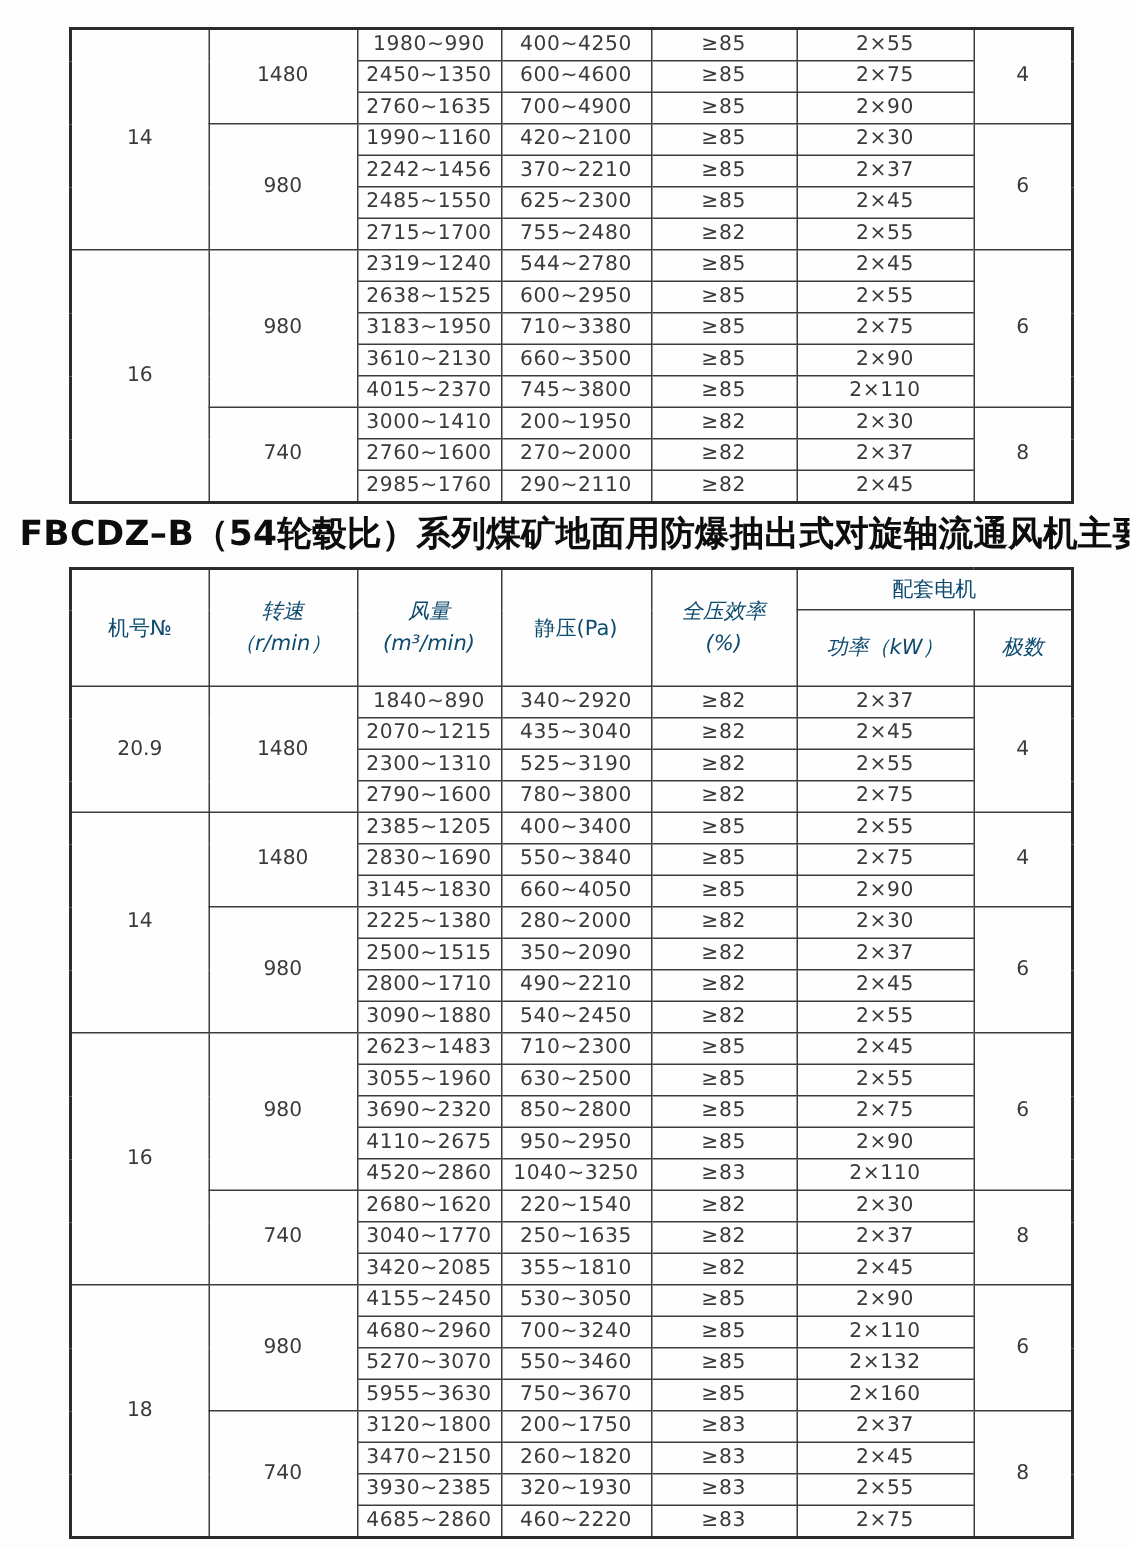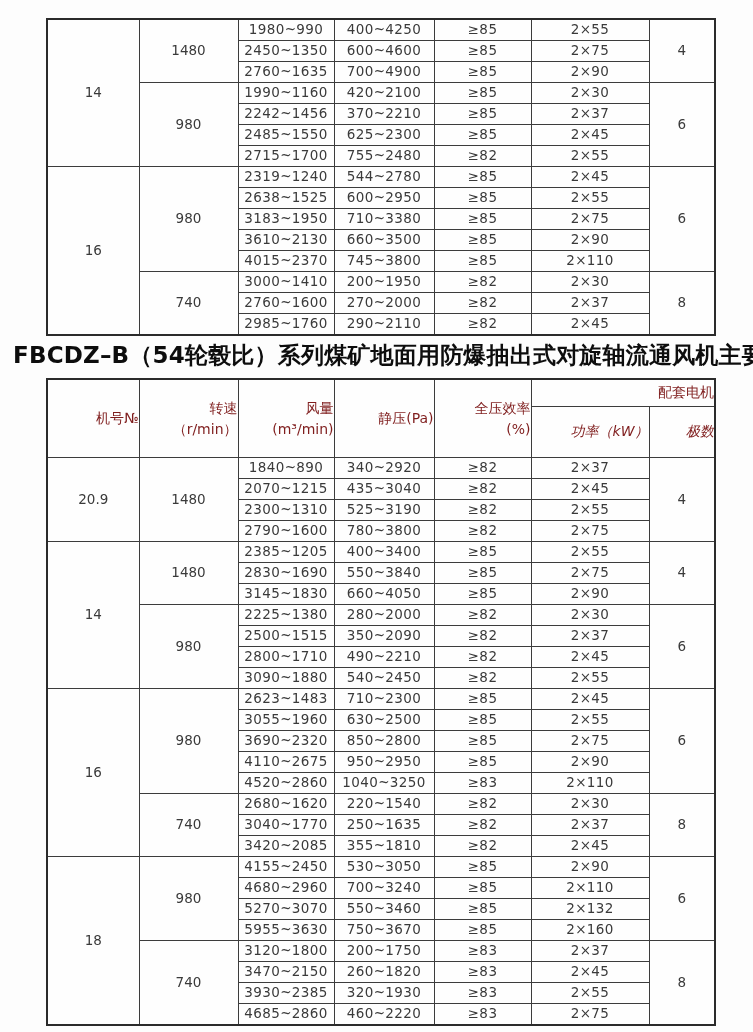--- a/index.html
+++ b/index.html
@@ -30,24 +30,24 @@
     font-weight: normal;
   }
   .tbl td { height: 20px; font-size: 13.5px; color: #3a3a3a; line-height: 1; }
   tr.group-start td { border-top: 1.8px solid #2b2b2b; }
   .model-cell { font-size: 15px; color: #333; }
   .speed-cell { font-size: 15px; color: #333; }
   .poles-cell { font-size: 14px; color: #333; }
   .flow-cell, .pressure-cell { letter-spacing: 0.4px; }
   .efficiency-cell { font-size: 12px; color: #565656; letter-spacing: 0.5px; }
   .power-cell { letter-spacing: 0.4px; margin-left: 24px; }
-  #table2 thead th { font-size: 14px; color: #7f1d1d; text-align: right; }
+  #table2 thead th { font-size: 14px; color: #0c4a6e; }
   .thr1 th { height: 26px; }
   .thr2 th { height: 50px; font-style: italic; }
-  .pre { white-space: pre-line; line-height: 1.5; }
+  .pre { white-space: pre-line; line-height: 1.5; font-style: italic; }
   .title {
     position: absolute;
     left: 13px;
     top: 340px;
     margin: 0;
     font-size: 23px;
     font-weight: 700;
     color: #0d0d0d;
     white-space: nowrap;
     letter-spacing: 0.2px;

